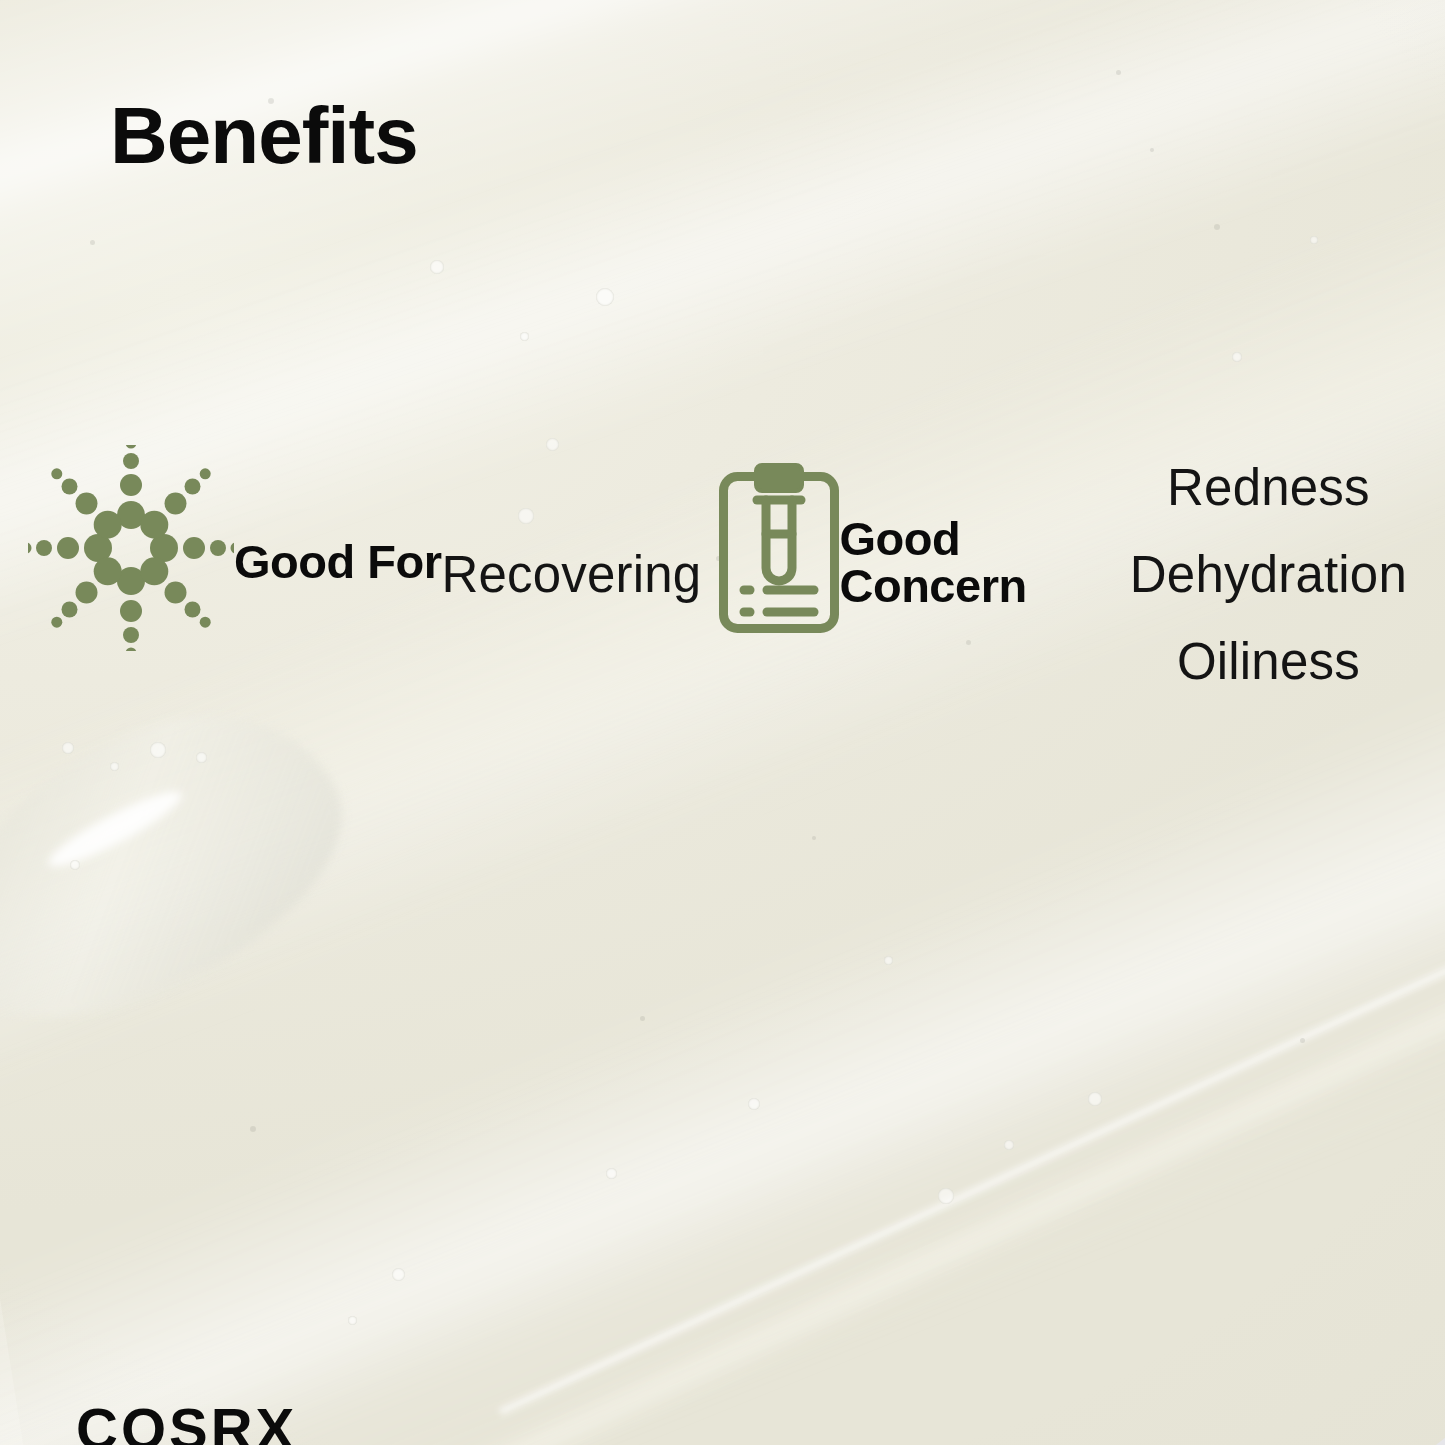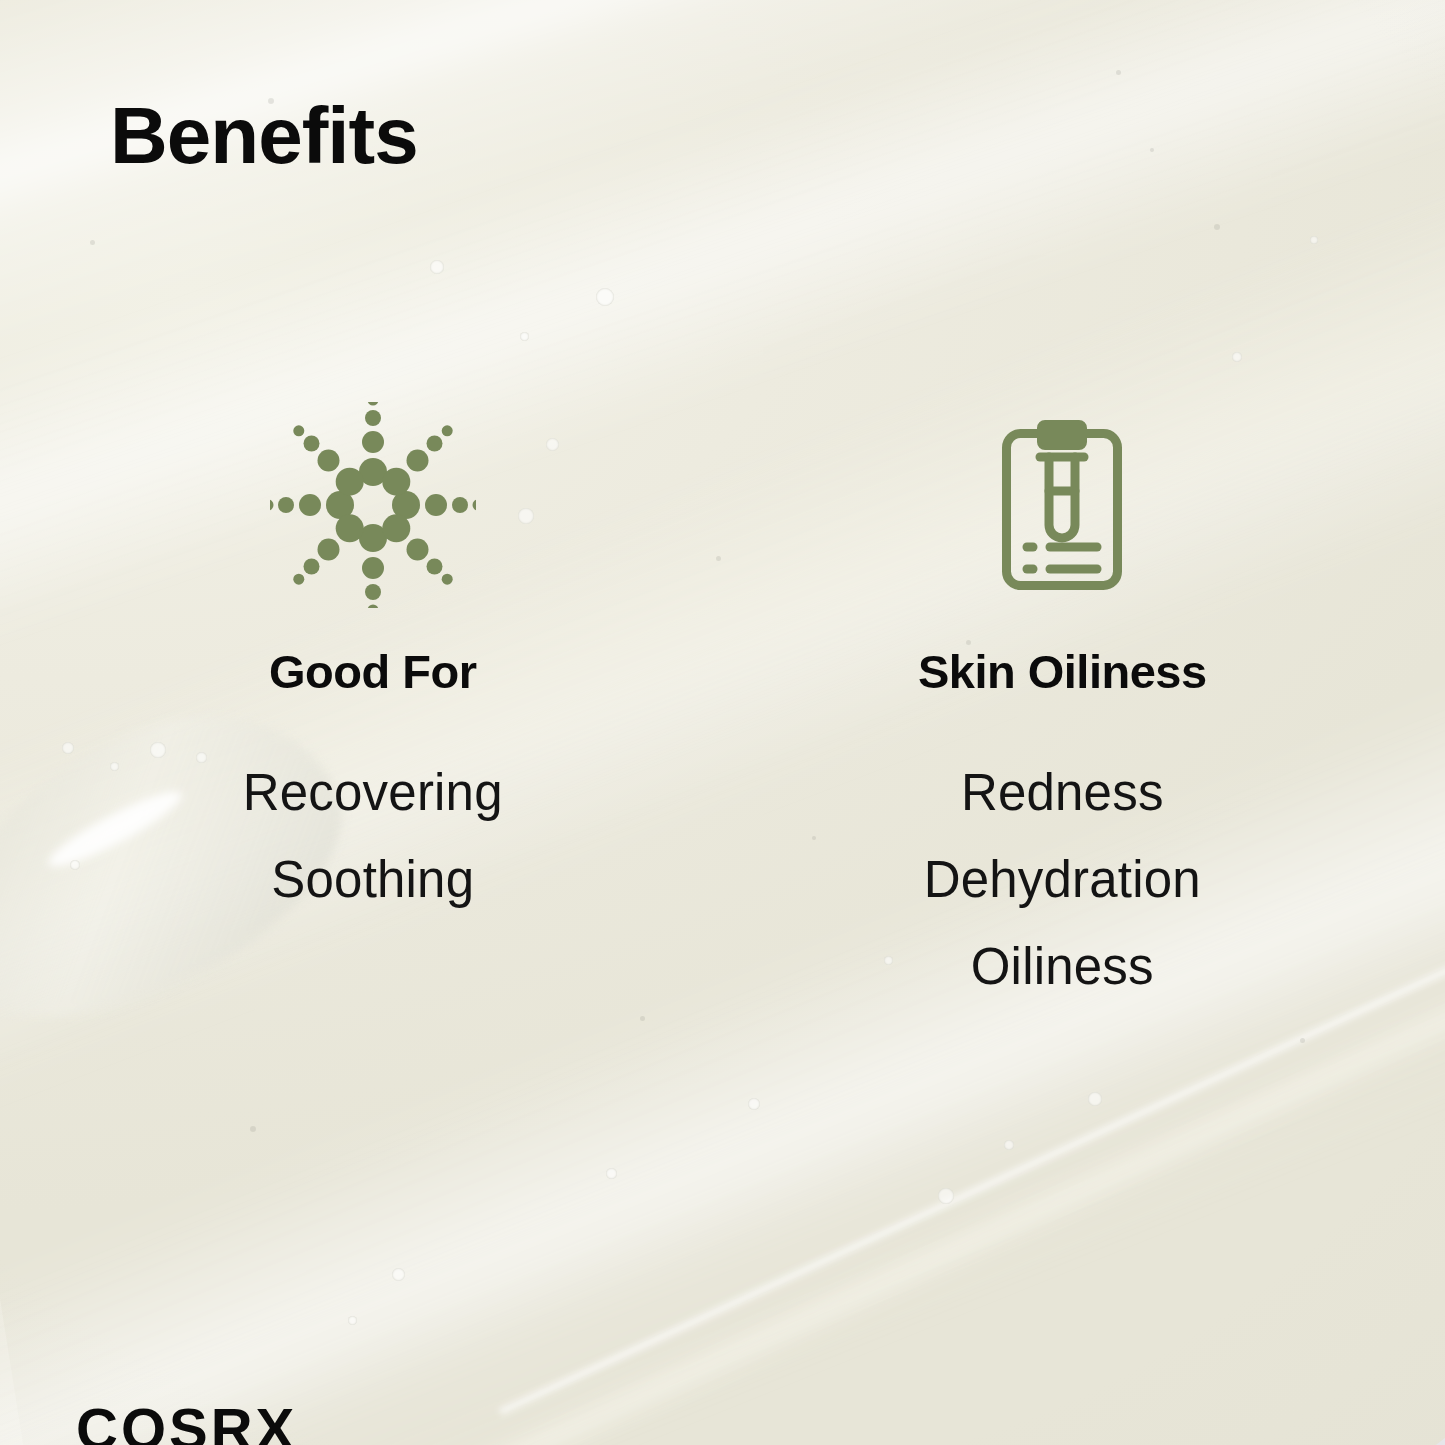--- a/index.html
+++ b/index.html
@@ -226,21 +226,21 @@
     position: absolute;
     left: 0;
     top: 390px;
     width: 1445px;
     display: flex;
   }
 
   .col {
     flex: 1;
     display: flex;
-    flex-direction: column;
+    flex-direction: row;
     align-items: center;
   }
 
   .col-left  { margin-left: 28px; }
   .col-right { margin-right: 38px; }
 
   .icon-slot {
     height: 230px;
     display: flex;
     align-items: center;
@@ -384,21 +384,20 @@
                 <circle cx="28.8" cy="177.2" r="5.5"></circle>
               </g>
             </svg>
           </span>
         </div>
 
         <div class="col-heading">Good For</div>
 
         <ul class="col-list">
           <li>Recovering</li>
-          <li>Soothing</li>
         </ul>
       </div>
 
       <div class="col col-right">
 
         <div class="icon-slot">
           <span class="icon-clipboard">
             <svg width="122" height="172" viewBox="0 0 122 172" aria-hidden="true">
               <g fill="none" stroke="#78895a" stroke-width="9" stroke-linecap="round" stroke-linejoin="round">
 
@@ -415,21 +414,21 @@
 
                 <line x1="26" y1="150" x2="32" y2="150"></line>
                 <line x1="49" y1="150" x2="96" y2="150"></line>
               </g>
 
               <rect x="38" y="3" width="46" height="26" rx="6" fill="#78895a" stroke="#78895a" stroke-width="4"></rect>
             </svg>
           </span>
         </div>
 
-        <div class="col-heading">Skin Oiliness</div>
+        <div class="col-heading">Good Concern</div>
 
         <ul class="col-list">
           <li>Redness</li>
           <li>Dehydration</li>
           <li>Oiliness</li>
         </ul>
       </div>
 
     </div>
 

